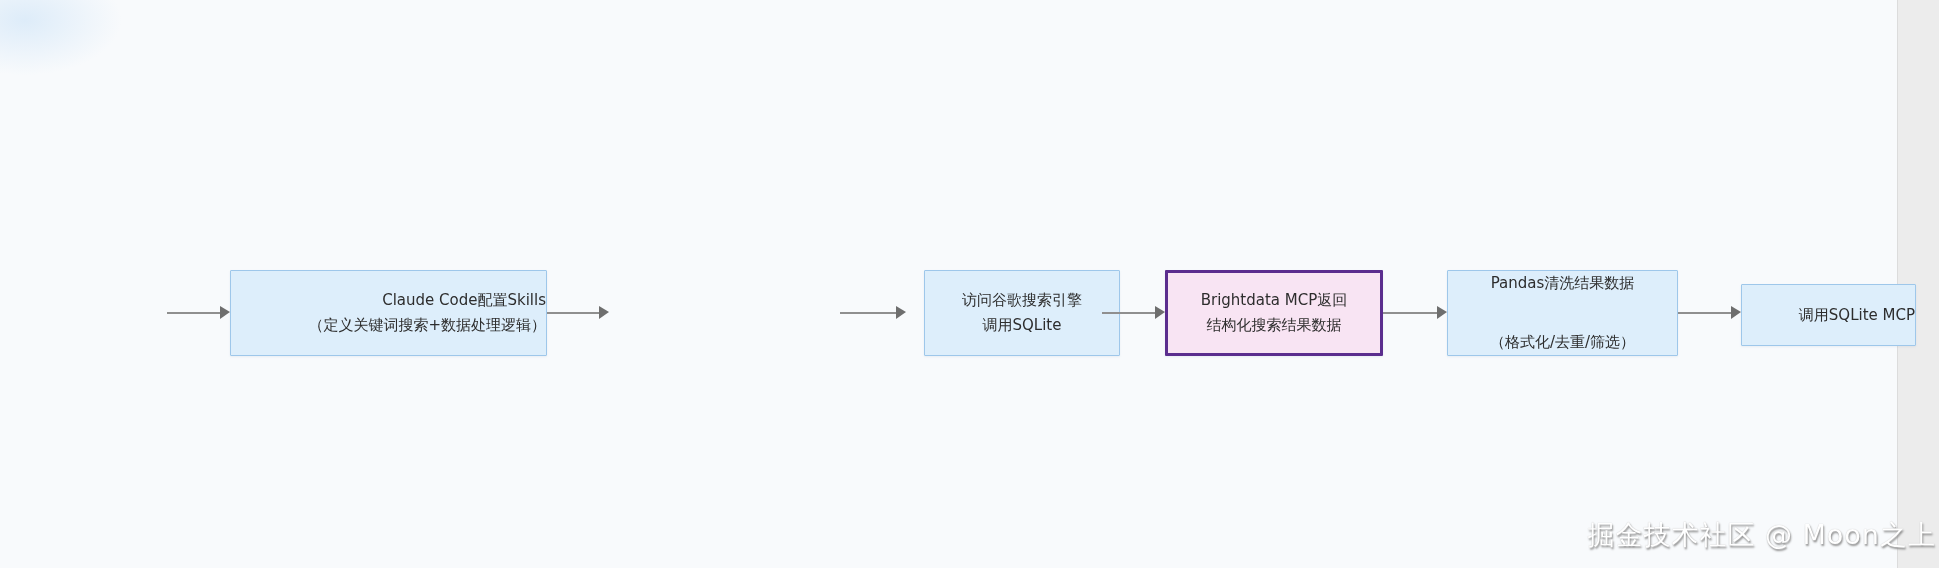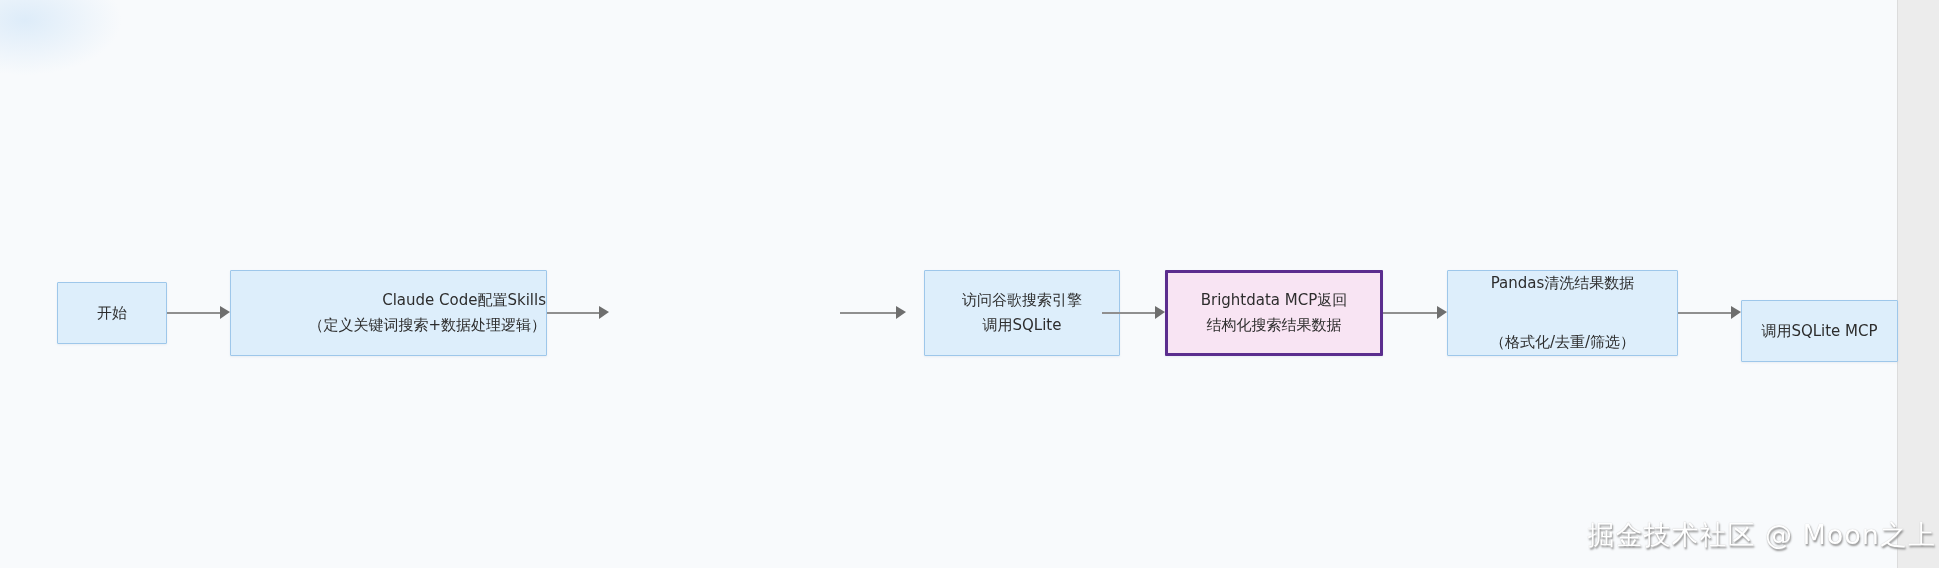--- a/index.html
+++ b/index.html
@@ -51,21 +51,21 @@
   .node .line { white-space: nowrap; }
 
   .n1 { left: 57px;   top: 282px; width: 110px; height: 62px; }
   .n2 { left: 230px;  top: 270px; width: 317px; height: 86px; align-items: flex-end; }
   .n3 { left: 609px;  top: 270px; width: 231px; height: 86px;
         border: 3px solid #15619e; background: #daeef9; }
   .n4 { left: 924px;  top: 270px; width: 196px; height: 86px; }
   .n5 { left: 1165px; top: 270px; width: 218px; height: 86px;
         border: 3px solid #5b2d8e; background: #f8e4f3; }
   .n6 { left: 1447px; top: 270px; width: 231px; height: 86px; justify-content: space-between; }
-  .n7 { left: 1741px; top: 300px; width: 157px; height: 62px; }
+  .n7 { left: 1741px; top: 284px; width: 175px; height: 62px; align-items: flex-end; }
 
   
   .connector { position: absolute; top: 306px; height: 13px; }
   .connector .shaft {
     position: absolute;
     left: 0; right: 8px; top: 6px;
     height: 2px;
     background: #8f8f8f;
   }
   .connector .head {
@@ -96,23 +96,20 @@
   }
 </style>
 </head>
 <body>
 
 <div class="screen">
 
   <div class="corner-smudge"></div>
   <div class="right-gutter"></div>
 
-  <div class="node n1">
-    <div class="line">开始</div>
-  </div>
 
   <div class="node n2">
     <div class="line">Claude Code配置Skills</div>
     <div class="line">（定义关键词搜索+数据处理逻辑）</div>
   </div>
 
 
   <div class="node n4">
     <div class="line">访问谷歌搜索引擎</div>
     <div class="line">调用SQLite</div>

